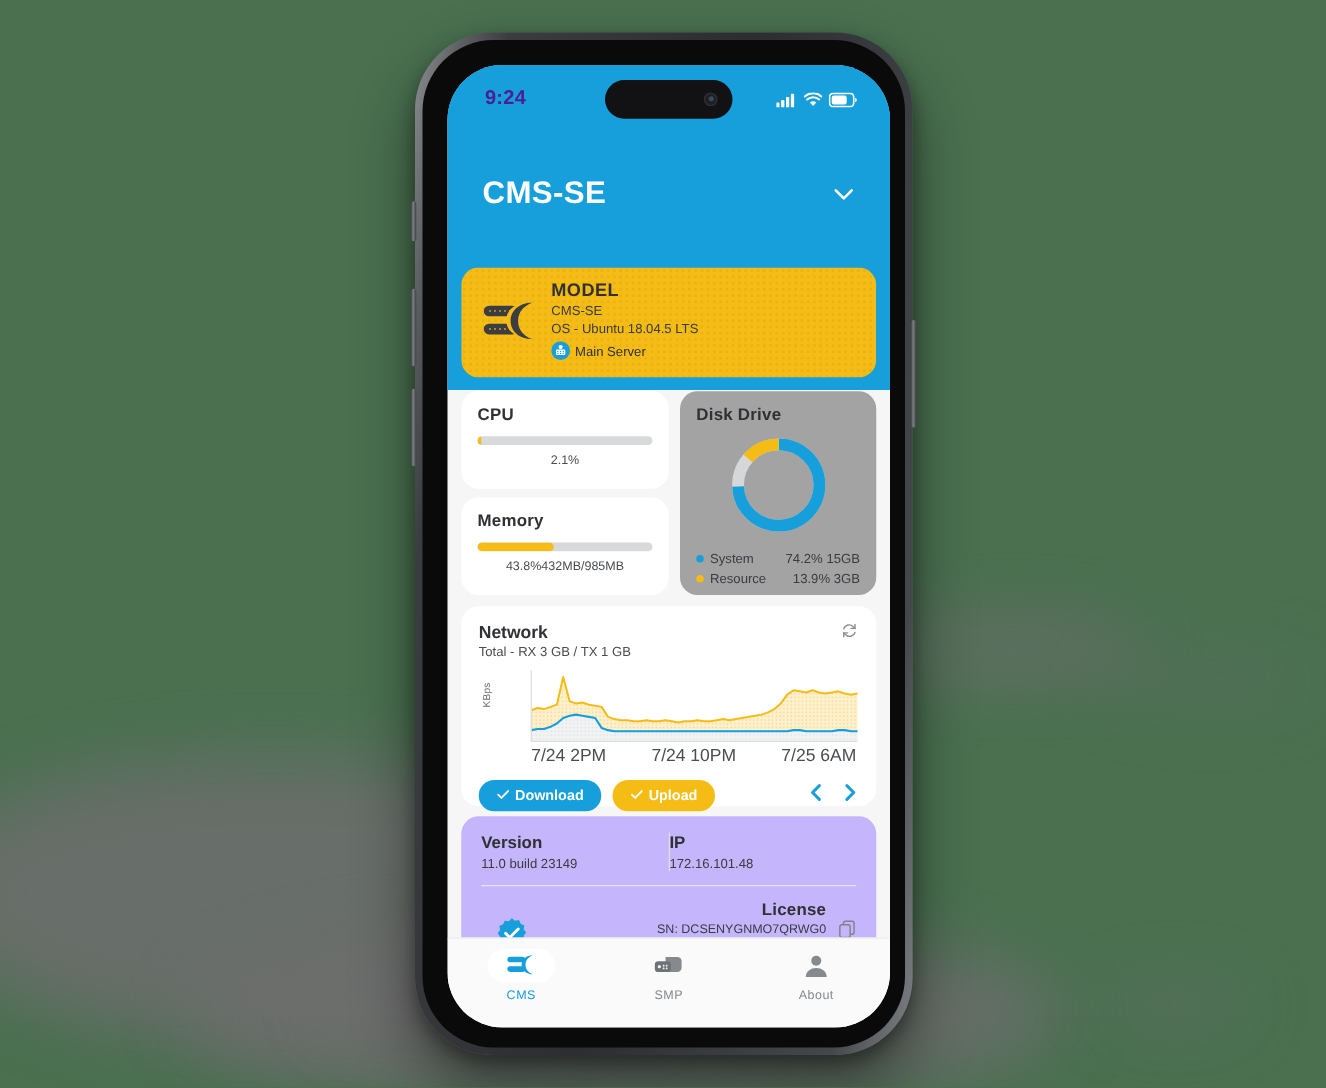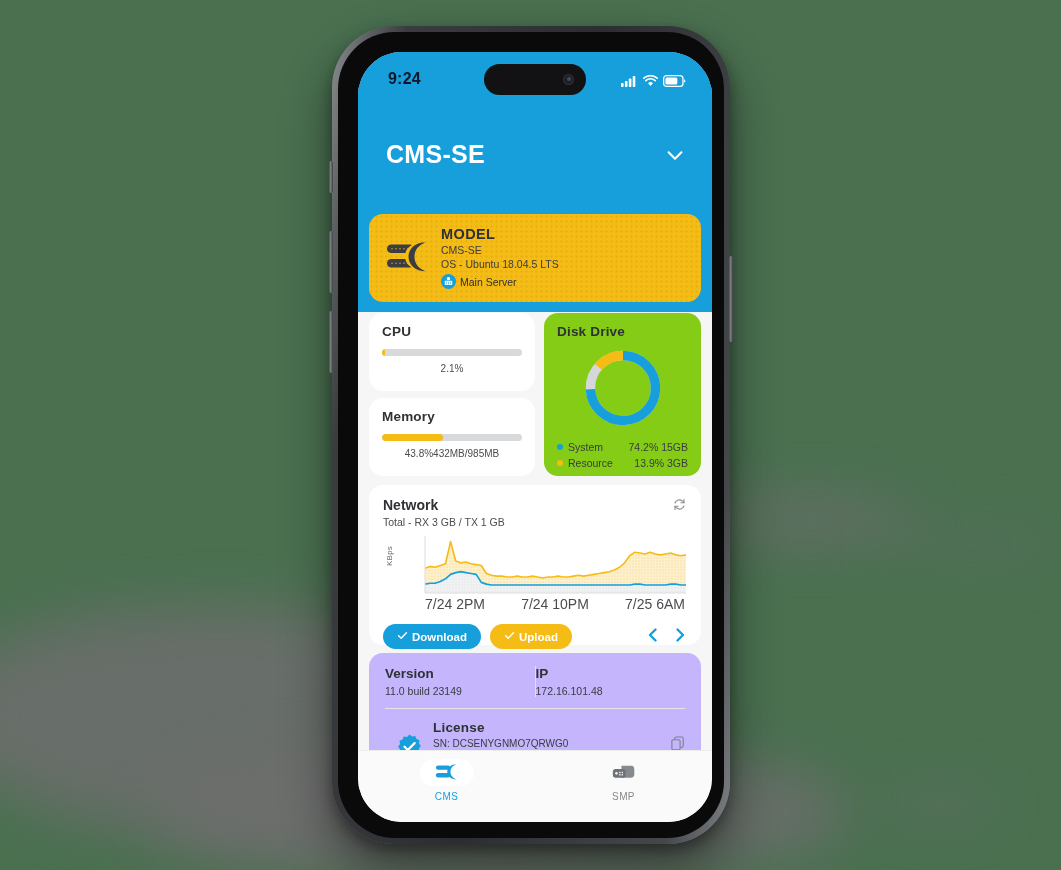--- a/index.html
+++ b/index.html
@@ -64,21 +64,21 @@
 
   
   .statusbar {
     position: absolute; left: 0; top: 0;
     width: 100%; height: 58px;
     background: #169fdb;
     display: flex; align-items: flex-start;
     justify-content: space-between;
     padding: 18px 26px 0 30px;
   }
-  .clock { color: #0f172a; font-size: 16px; font-weight: bold; letter-spacing: .2px; }
+  .clock { color: #4c1d95; font-size: 16px; font-weight: bold; letter-spacing: .2px; }
   .status-icons { display: flex; align-items: center; gap: 5px; margin-top: 3px; }
   .dynamic-island {
     position: absolute; left: 50%; top: 12px;
     transform: translateX(-50%);
     width: 102px; height: 31px;
     background: #121214; border-radius: 16px;
     display: flex; align-items: center; justify-content: flex-end;
     padding-right: 12px;
   }
   .camera-dot {
@@ -136,21 +136,21 @@
   }
   .mem-card {
     position: absolute; left: 11px; top: 288px;
     width: 166px; height: 78px;
     background: #fff; border-radius: 14px;
     padding: 11px 13px;
   }
   .disk-card {
     position: absolute; left: 186px; top: 203px;
     width: 157px; height: 163px;
-    background: #84cc16; border-radius: 14px;
+    background: #a3a3a3; border-radius: 14px;
     padding: 11px 13px;
   }
   .card-title { font-size: 13.5px; font-weight: bold; color: #2f3134; letter-spacing: .2px; }
   .bar-track {
     height: 7px; border-radius: 4px; background: #d8d9da;
     margin-top: 10px; overflow: hidden;
   }
   .bar-fill { height: 100%; border-radius: 4px; background: #f6bc16; }
   .bar-foot {
     display: flex; justify-content: center;
@@ -209,21 +209,21 @@
     padding: 13px 16px 0;
   }
   .vi-row { display: flex; }
   .vi-col { flex: 1; }
   .vi-col.right { border-left: 1px solid #dedfe1; }
   .vi-title { font-size: 13.5px; font-weight: bold; color: #2f3134; }
   .vi-val { font-size: 10.5px; color: #3a3c40; margin-top: 4px; }
   .divider { height: 1px; background: #e4e5e7; margin: 11px 0 0; }
   .lic-row { display: flex; margin-top: 11px; }
   .lic-badge { width: 48px; display: flex; justify-content: center; padding-top: 14px; }
-  .lic-body { flex: 1; }
+  .lic-body { flex: 1; text-align: right; }
   .lic-title { font-size: 13.5px; font-weight: bold; color: #2f3134; letter-spacing: .2px; }
   .lic-line { font-size: 10px; color: #3a3c40; margin-top: 3px; }
   .lic-copy { width: 24px; display: flex; justify-content: flex-end; padding-top: 16px; cursor: pointer; }
 
   
   .tabbar {
     position: absolute; left: 0; right: 0; bottom: 0;
     height: 72px;
     background: #fafafa;
     display: flex; align-items: flex-start;
@@ -530,18 +530,27 @@
                 <g fill="#f0f1f2">
                   <rect x="8.4" y="10.2" width="1.6" height="1.6" rx=".3"></rect>
                   <rect x="11.2" y="10.2" width="1.6" height="1.6" rx=".3"></rect>
                   <rect x="8.4" y="12.8" width="1.6" height="1.6" rx=".3"></rect>
                   <rect x="11.2" y="12.8" width="1.6" height="1.6" rx=".3"></rect>
                 </g>
               </svg>
             </span>
             <span class="tab-label">SMP</span>
           </div>
+          <div class="tab">
+            <span class="tab-icon-wrap">
+              <svg width="20" height="20" viewBox="0 0 22 22">
+                <circle cx="11" cy="6.2" r="4.4" fill="#86898d"></circle>
+                <path d="M1.8 20.5c0-5 4.1-8 9.2-8s9.2 3 9.2 8H1.8z" fill="#86898d"></path>
+              </svg>
+            </span>
+            <span class="tab-label">About</span>
+          </div>
         </div>
 
       </div>
     </div>
   </div>
 </div>
 
 </body></html>

